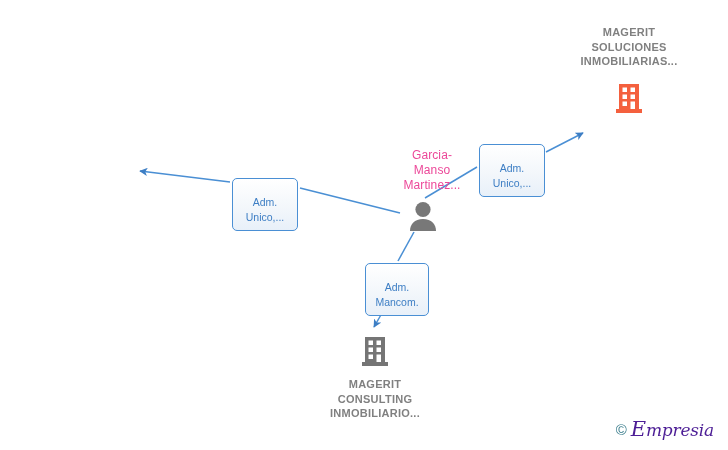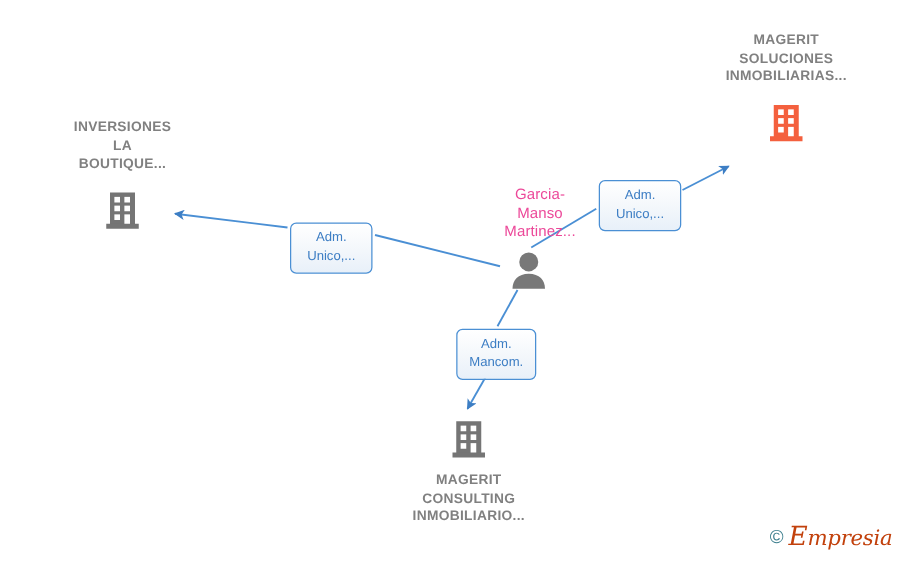--- a/index.html
+++ b/index.html
@@ -53,21 +53,21 @@
   
   .edge-label {
     position: absolute;
     border: 1px solid #4a8fd4;
     border-radius: 5px;
     background: linear-gradient(to bottom, #ffffff 0%, #f3f7fb 55%, #e8f0f9 100%);
     color: #3d7ec4;
     font-size: 10.5px;
     line-height: 15px;
     text-align: center;
-    padding: 4px 9px 5px 9px;
+    padding: 16px 9px 5px 9px;
     white-space: pre-line;
     box-sizing: border-box;
   }
 
   
   #watermark {
     position: absolute;
     right: 14px;
     bottom: 10px;
     display: flex;
@@ -77,21 +77,21 @@
   #watermark .copy {
     color: #3a7d8c;
     font-size: 15px;
     line-height: 1;
   }
   #watermark .brand {
     font-family: "DejaVu Serif", serif;
     font-style: italic;
     font-size: 17px;
     line-height: 1;
-    color: #c2410c;
+    color: #4c1d95;
     letter-spacing: -0.2px;
   }
   #watermark .brand .cap {
     font-size: 21px;
   }
 </style>
 </head>
 <body>
 
 <div id="canvas">
@@ -112,37 +112,20 @@
       <path d="M 425 198 L 477 167" stroke="#4a8fd4" stroke-width="1.5" fill="none"></path>
       <path d="M 546 152 L 583 133" stroke="#4a8fd4" stroke-width="1.5" fill="none" marker-end="url(#arrow)"></path>
     </g>
 
     <g>
       <path d="M 414 232 L 398 261" stroke="#4a8fd4" stroke-width="1.5" fill="none"></path>
       <path d="M 390 299 L 374 327" stroke="#4a8fd4" stroke-width="1.5" fill="none" marker-end="url(#arrow)"></path>
     </g>
   </svg>
 
-  <div class="node" style="left:98px; top:95px;">
-    <div class="node-label">INVERSIONES
-LA
-BOUTIQUE...</div>
-    <span class="icon-wrap" style="display:block; margin-top:11px;">
-      <svg width="36" height="36" viewBox="0 0 36 36">
-        <rect x="8" y="4" width="20" height="27" fill="#757575"></rect>
-        <rect x="5" y="29" width="26" height="4" fill="#757575"></rect>
-        <rect x="11.5" y="7.5" width="4.5" height="4.5" fill="#ffffff"></rect>
-        <rect x="19.5" y="7.5" width="4.5" height="4.5" fill="#ffffff"></rect>
-        <rect x="11.5" y="14.5" width="4.5" height="4.5" fill="#ffffff"></rect>
-        <rect x="19.5" y="14.5" width="4.5" height="4.5" fill="#ffffff"></rect>
-        <rect x="11.5" y="21.5" width="4.5" height="4.5" fill="#ffffff"></rect>
-        <rect x="19.5" y="21.5" width="4.5" height="7.5" fill="#ffffff"></rect>
-      </svg>
-    </span>
-  </div>
 
   <div class="node" style="left:629px; top:25px;">
     <div class="node-label">MAGERIT
 SOLUCIONES
 INMOBILIARIAS...</div>
     <span class="icon-wrap" style="display:block; margin-top:11px;">
       <svg width="36" height="36" viewBox="0 0 36 36">
         <rect x="8" y="4" width="20" height="27" fill="#f4603e"></rect>
         <rect x="5" y="29" width="26" height="4" fill="#f4603e"></rect>
         <rect x="11.5" y="7.5" width="4.5" height="4.5" fill="#ffffff"></rect>

